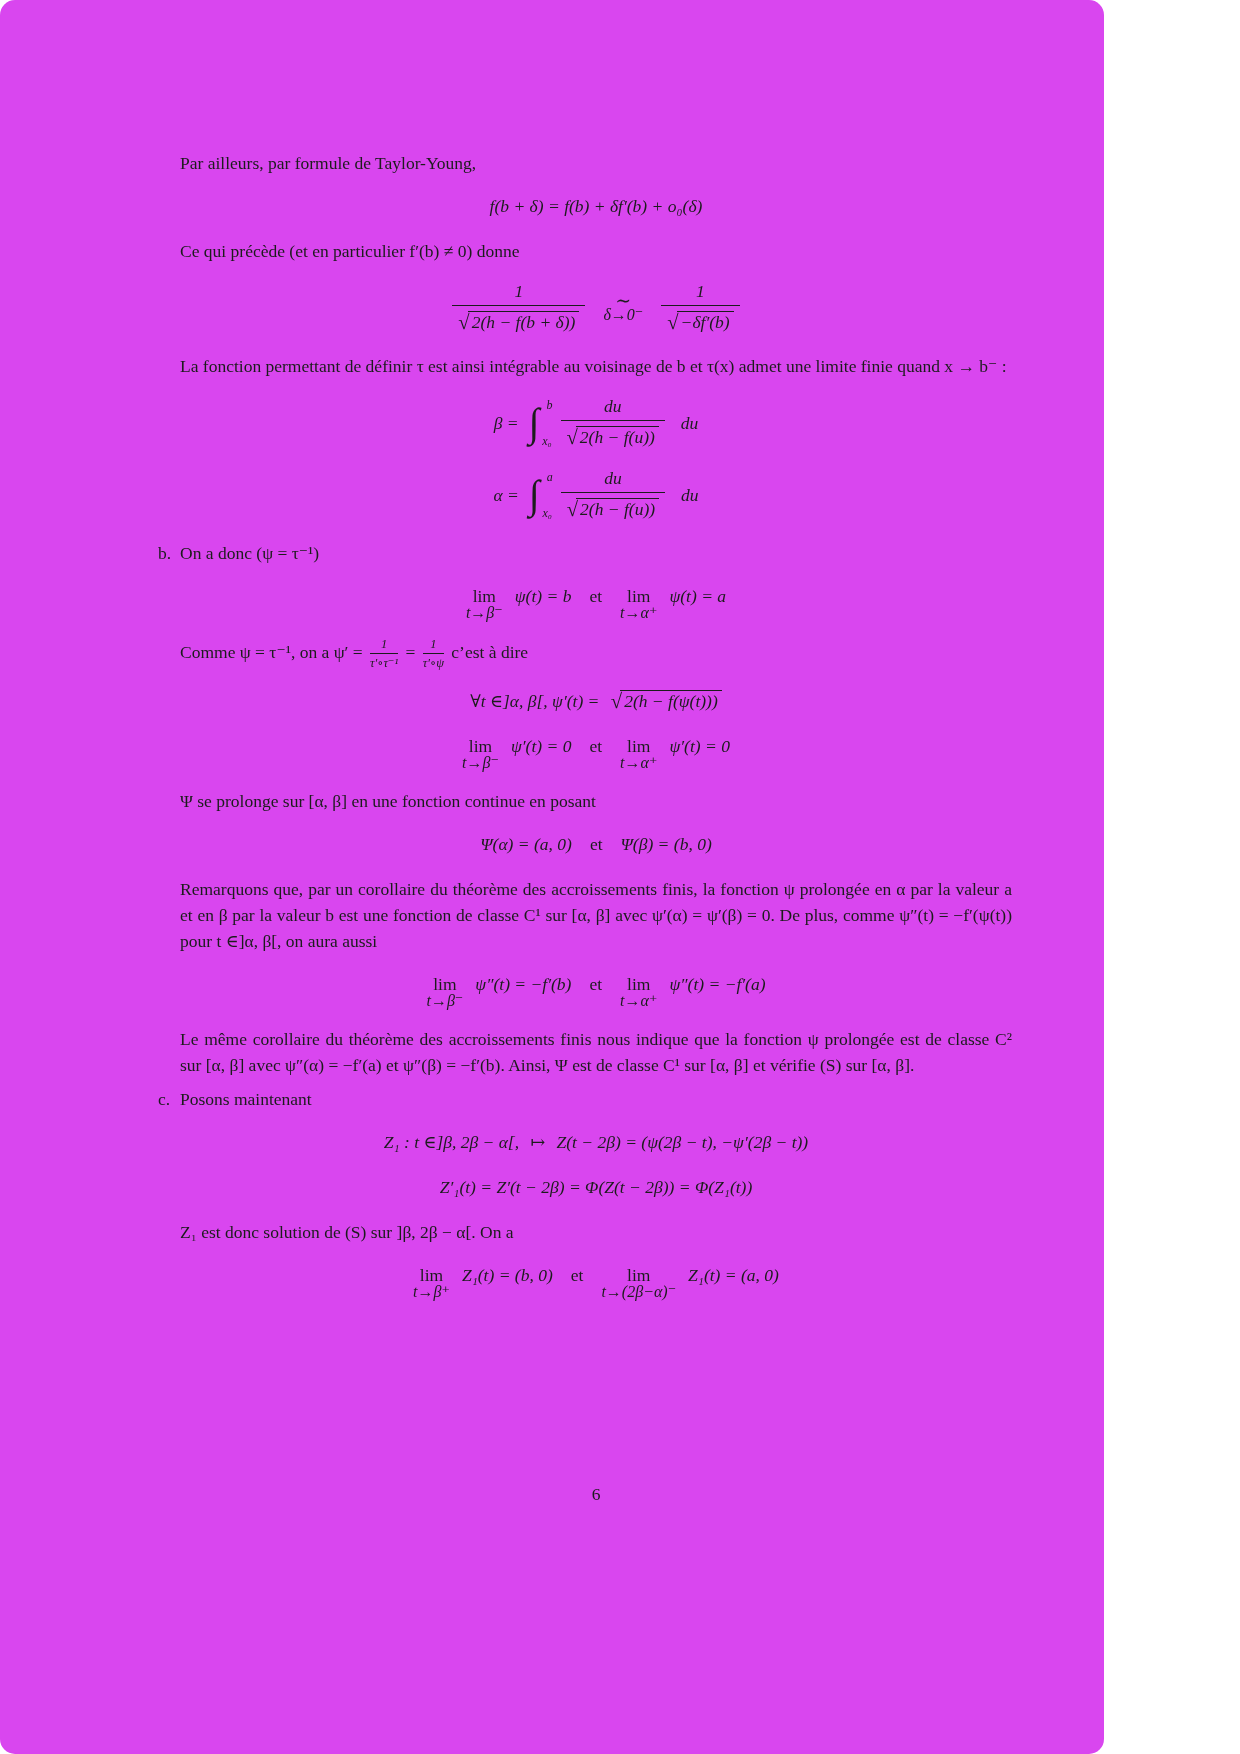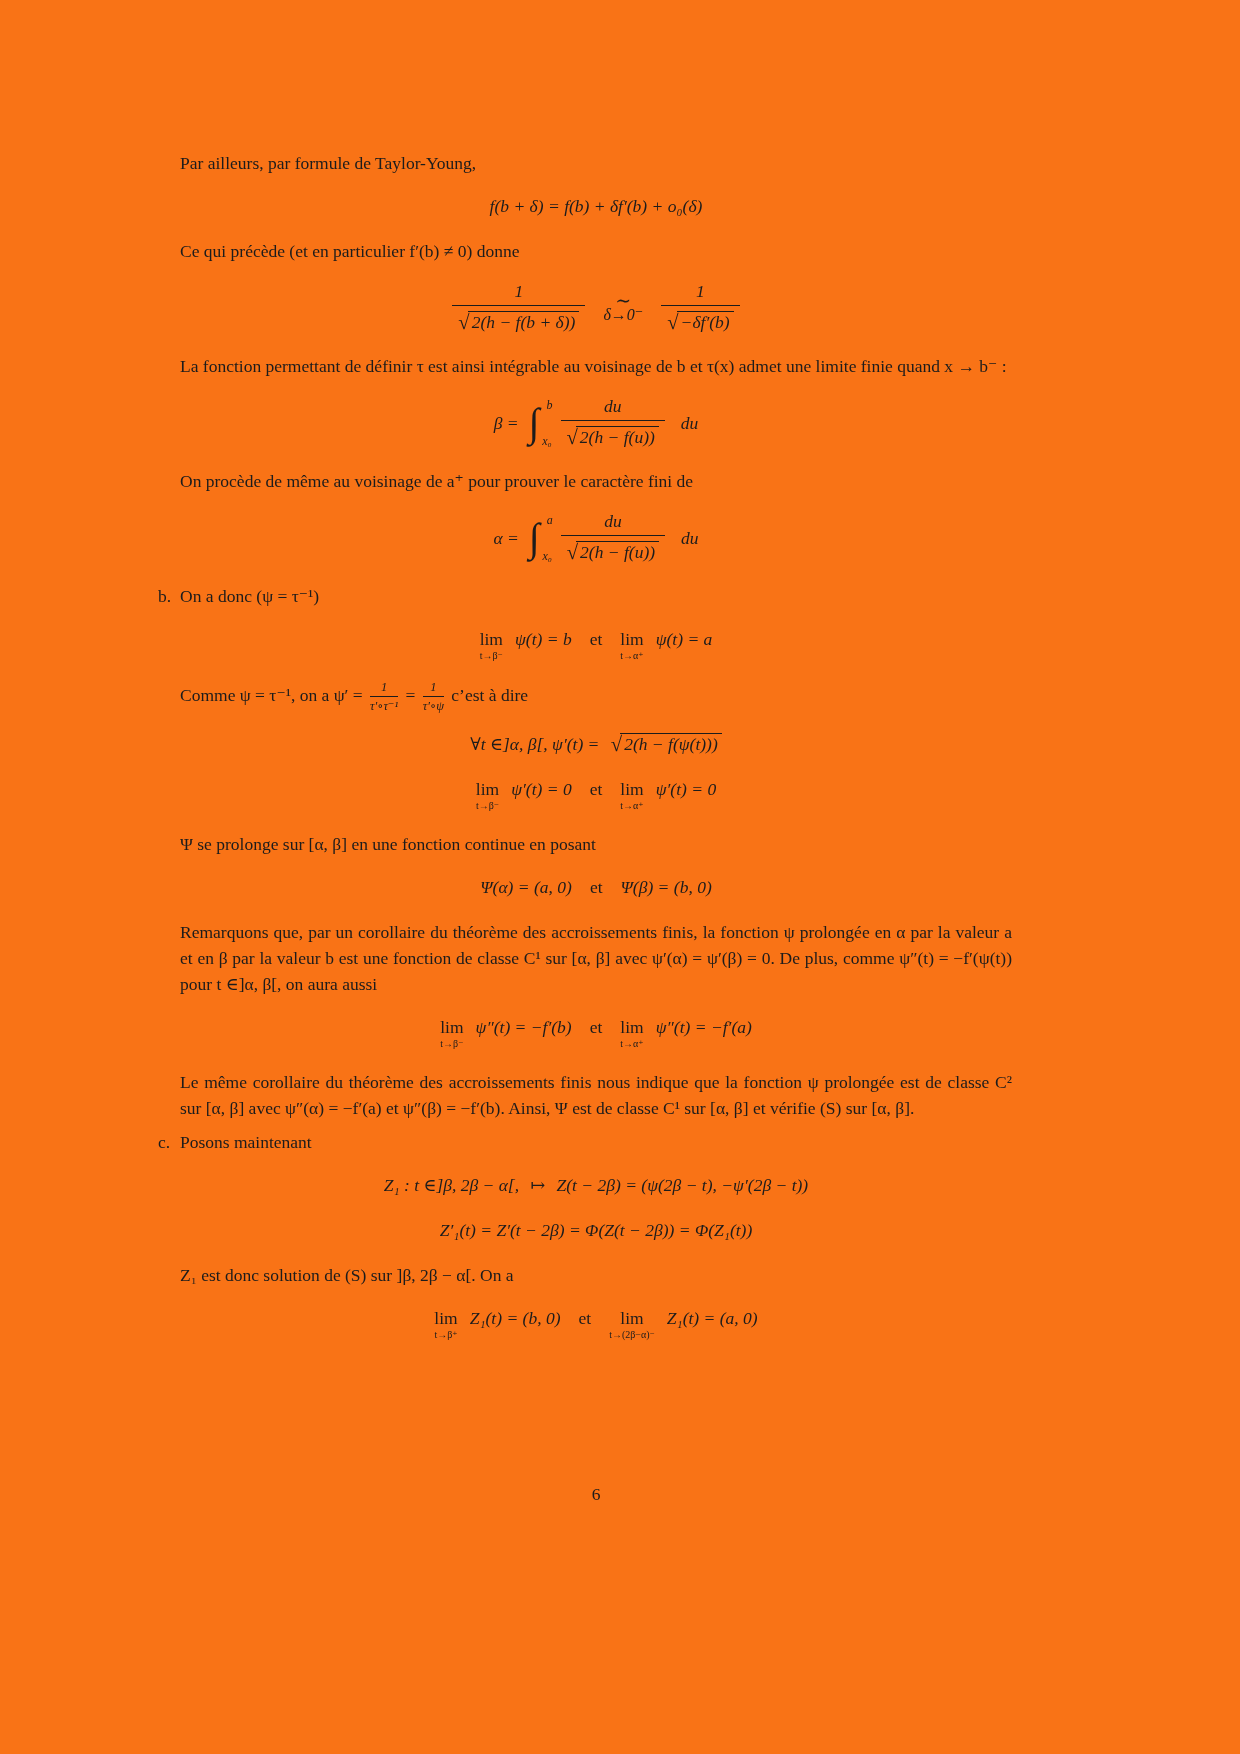--- a/index.html
+++ b/index.html
@@ -1,25 +1,26 @@
 <!DOCTYPE html>
 <html><head>
 <meta charset="utf-8">
 <style>
   * { box-sizing: border-box; }
   html, body { margin: 0; padding: 0; background: #ffffff; }
   .page {
     position: relative;
-    width: 1240px;
+    width: 1104px;
     height: 1754px;
-    background: #f97316;
+    background: #d946ef;
     color: #1c1c1c;
     font-family: "Liberation Serif", "DejaVu Serif", serif;
     font-size: 17.5px;
     overflow: hidden;
+    border-radius: 15px;
   }
   .content {
     position: absolute;
     left: 180px;
     top: 150px;
     width: 832px;
   }
   .para {
     margin: 0;
     line-height: 26px;
@@ -129,21 +130,21 @@
   .int-sub { line-height: 12px; }
 
   
   .limstack {
     display: inline-flex;
     flex-direction: column;
     align-items: center;
     margin-right: 4px;
   }
   .lim-op { font-style: normal; line-height: 20px; }
-  .lim-sub { font-size: 10px; line-height: 13px; }
+  .lim-sub { font-size: 16px; line-height: 13px; font-style: italic; }
 
   .trail { margin-left: 10px; }
 
   .page-num {
     position: absolute;
     left: 180px;
     top: 1484px;
     width: 832px;
     text-align: center;
   }
@@ -203,21 +204,20 @@
         <span class="fden">
             <span class="sqrt mi">
               <span class="sqrt-sign">√</span>
               <span class="sqrt-rad">2(h − f(u))</span>
             </span>
           </span>
       </span>
       <span class="mi trail">du</span>
     </div>
 
-    <p class="para">On procède de même au voisinage de a⁺ pour prouver le caractère fini de</p>
 
     <div class="eq eq-flex">
       <span class="mi">α =</span>
       <span class="integral">
         <span class="int-sign">∫</span>
         <span class="int-limits">
           <span class="int-sup">a</span>
           <span class="int-sub">x₀</span>
         </span>
       </span>

